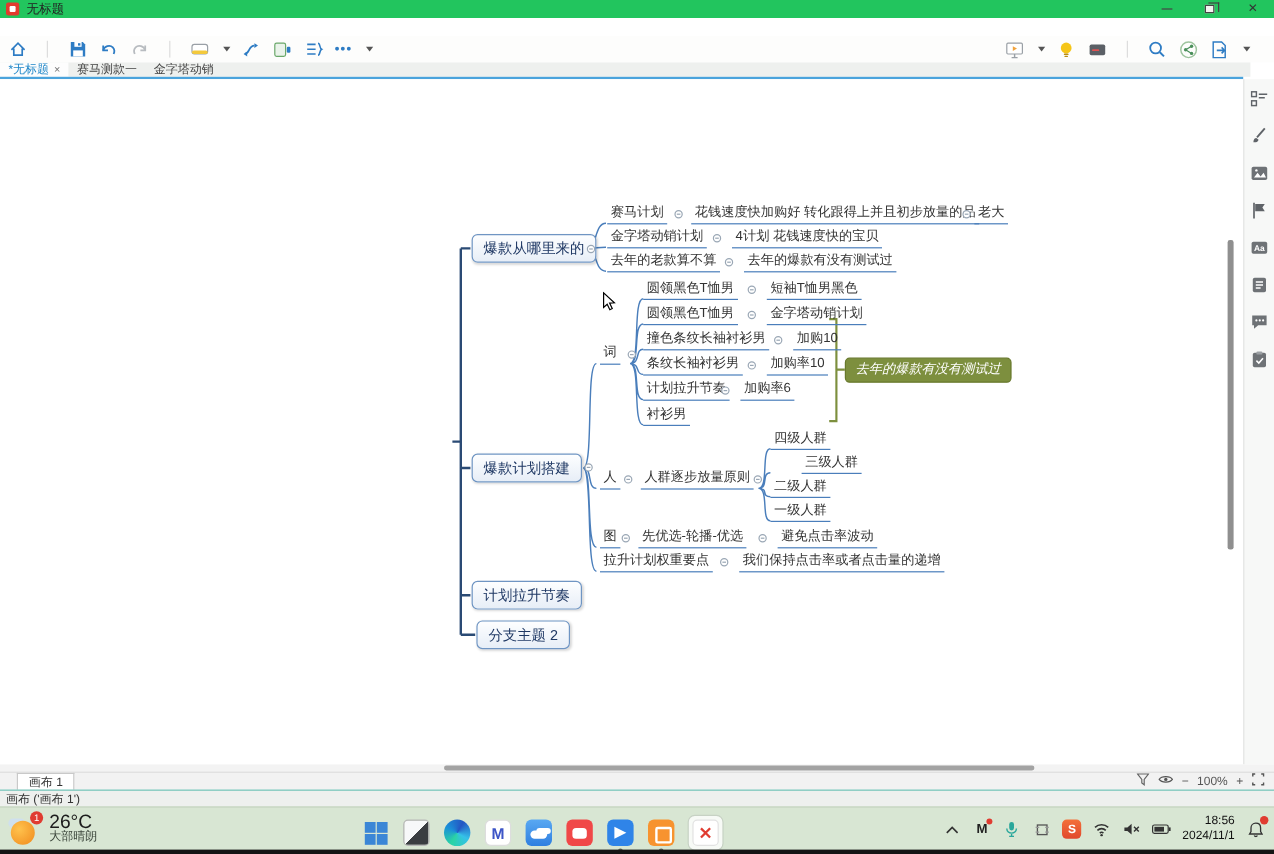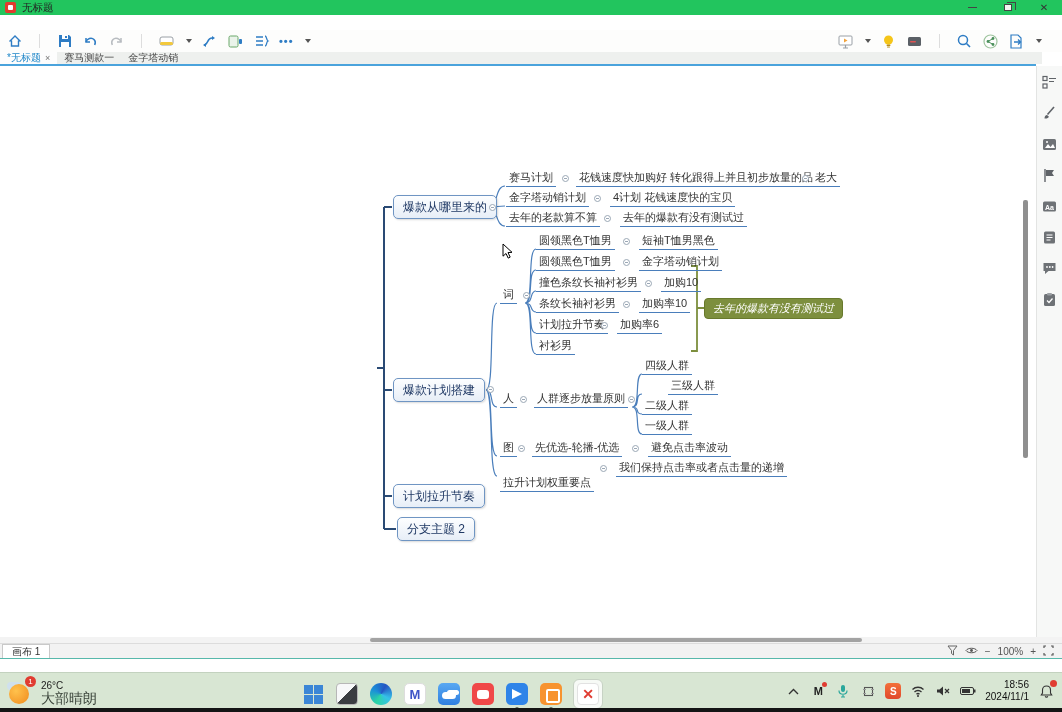--- a/index.html
+++ b/index.html
@@ -46,34 +46,34 @@
   .tline{position:absolute;font-size:11px;line-height:13px;color:#333;padding:0 3px 2px;border-bottom:1px solid #4a7ebb;white-space:nowrap}
   .nd{position:absolute;width:7px;height:7px;border:1px solid #9aa7b5;border-radius:50%;background:#fff}
   .nd::after{content:"";position:absolute;left:1px;top:2px;width:3px;height:1px;background:#9aa7b5}
   .callout{position:absolute;left:704px;top:298px;background:#7d8f3e;border:1px solid #68792c;color:#fff;font-size:11px;line-height:13px;font-style:italic;padding:3px 8px;border-radius:4px;white-space:nowrap}
   svg.links{position:absolute;left:0;top:0;pointer-events:none}
   .navy{stroke:#2a4a74;stroke-width:2;fill:none}
   .bluec{stroke:#4a7ebb;stroke-width:1.2;fill:none}
   .greenc{stroke:#7d8f3e;stroke-width:1.8;fill:none}
   
   .sheettabs{position:absolute;left:0;top:643px;width:1062px;height:15px;background:#f2f2f2;display:flex;align-items:center;font-size:10px;border-top:1px solid #dcdcdc}
-  .sheettab{background:#fff;border:1px solid #c9c9c9;border-bottom:none;height:14px;display:flex;align-items:center;padding:0 9px;margin-left:2px;color:#333}
+  .sheettab{background:#fff;border:1px solid #c9c9c9;border-bottom:none;height:14px;display:flex;align-items:center;padding:0 9px;margin-left:14px;color:#333}
   .zoomctl{margin-left:auto;display:flex;align-items:center;gap:7px;padding-right:8px;color:#555;font-size:10px}
   .tealline{position:absolute;left:0;top:658px;width:1062px;height:1px;background:#57b8ab}
   .statusbar{position:absolute;left:0;top:659px;width:1062px;height:13px;background:#eef0ee;display:flex;align-items:center;padding-left:5px;font-size:10px;color:#333}
   
   .taskbar{position:absolute;left:0;top:672px;width:1062px;height:40px;background:#d8e6d3;border-top:1px solid #c3d2bf}
   .tb-black{position:absolute;left:0;bottom:0;width:1062px;height:4px;background:#141414}
   .tb-left{position:absolute;left:7px;top:5px;display:flex;align-items:center;gap:7px}
   .weathico{position:relative;width:27px;height:27px}
   .sunblob{position:absolute;left:2px;top:6px;width:20px;height:20px;border-radius:50%;background:radial-gradient(circle at 35% 35%,#ffc24d,#f08a1d)}
   .cloudblob{position:absolute;left:0;top:4px;width:14px;height:8px;border-radius:6px;background:#cfe0ee}
   .wbadge{position:absolute;right:-2px;top:-2px;width:11px;height:11px;border-radius:50%;background:#e03c31;color:#fff;font-size:8px;display:flex;align-items:center;justify-content:center}
-  .wtemp{font-size:10px;color:#1c1c1c;line-height:13px}
-  .wdesc{font-size:14px;color:#3c463c;line-height:12px}
+  .wtemp{font-size:16px;color:#1c1c1c;line-height:13px}
+  .wdesc{font-size:10px;color:#3c463c;line-height:12px}
   .tb-center{position:absolute;left:301px;top:6px;display:flex;align-items:center;gap:10px}
   .win-start{width:19px;height:19px;display:grid;grid-template-columns:9px 9px;grid-template-rows:9px 9px;gap:1px}
   .win-start span{background:#3b86d6}
   .searchpill{width:156px;height:26px;border-radius:13px;background:#fff;border:1px solid #c9d3c6;display:flex;align-items:center;padding:0 4px 0 10px;gap:6px}
   .mag{width:9px;height:9px;border:1.5px solid #555;border-radius:50%;position:relative}
   .mag::after{content:"";position:absolute;left:7px;top:8px;width:5px;height:1.5px;background:#555;transform:rotate(45deg);transform-origin:0 0}
   .searchtxt{font-size:11px;color:#333;flex:1}
   .avatarc{width:20px;height:20px;border-radius:50%;background:radial-gradient(circle at 40% 35%,#e8d9a0 0 35%,#7fae4e 36% 60%,#c8452c 61% 100%)}
   .tbico{position:relative;width:24px;height:24px;display:flex;align-items:center;justify-content:center}
   .rundot{position:absolute;left:50%;bottom:-5px;width:4px;height:4px;margin-left:-2px;border-radius:50%;background:#5f6b5f}
@@ -286,21 +286,21 @@
   <div class="tline" style="left:500px;top:392px">人</div>
   <div class="tline" style="left:534px;top:392px">人群逐步放量原则</div>
   <div class="tline" style="left:642px;top:359px">四级人群</div>
   <div class="tline" style="left:668px;top:379px">三级人群</div>
   <div class="tline" style="left:642px;top:399px">二级人群</div>
   <div class="tline" style="left:642px;top:419px">一级人群</div>
 
   <div class="tline" style="left:500px;top:441px">图</div>
   <div class="tline" style="left:532px;top:441px">先优选-轮播-优选</div>
   <div class="tline" style="left:648px;top:441px">避免点击率波动</div>
-  <div class="tline" style="left:500px;top:476px">拉升计划权重要点</div>
+  <div class="tline" style="left:500px;top:461px">拉升计划权重要点</div>
   <div class="tline" style="left:616px;top:461px">我们保持点击率或者点击量的递增</div>
 
   <span class="nd" style="left:489px;top:204px"></span>
   <span class="nd" style="left:562px;top:175px"></span>
   <span class="nd" style="left:802px;top:175px"></span>
   <span class="nd" style="left:594px;top:195px"></span>
   <span class="nd" style="left:604px;top:215px"></span>
   <span class="nd" style="left:487px;top:386px"></span>
   <span class="nd" style="left:523px;top:292px"></span>
   <span class="nd" style="left:623px;top:238px"></span>
@@ -386,20 +386,23 @@
           </svg></span>
       <span>−</span>
       <span>100%</span>
       <span>+</span>
       <span><svg width="11" height="11" viewBox="0 0 11 11">
             <path d="M1 3V1h2M8 1h2v2M10 8v2H8M3 10H1V8" fill="none" stroke="#555" stroke-width="1.2"></path>
           </svg></span>
     </span>
   </div>
   <div class="tealline"></div>
+  <div class="statusbar">
+    <span>画布 ('画布 1')</span>
+  </div>
 
   <div class="taskbar">
     <div class="tb-left">
       <span class="weathico">
         <span class="cloudblob"></span>
         <span class="sunblob"></span>
         <span class="wbadge">1</span>
       </span>
       <span>
         <div class="wtemp">26°C</div>

